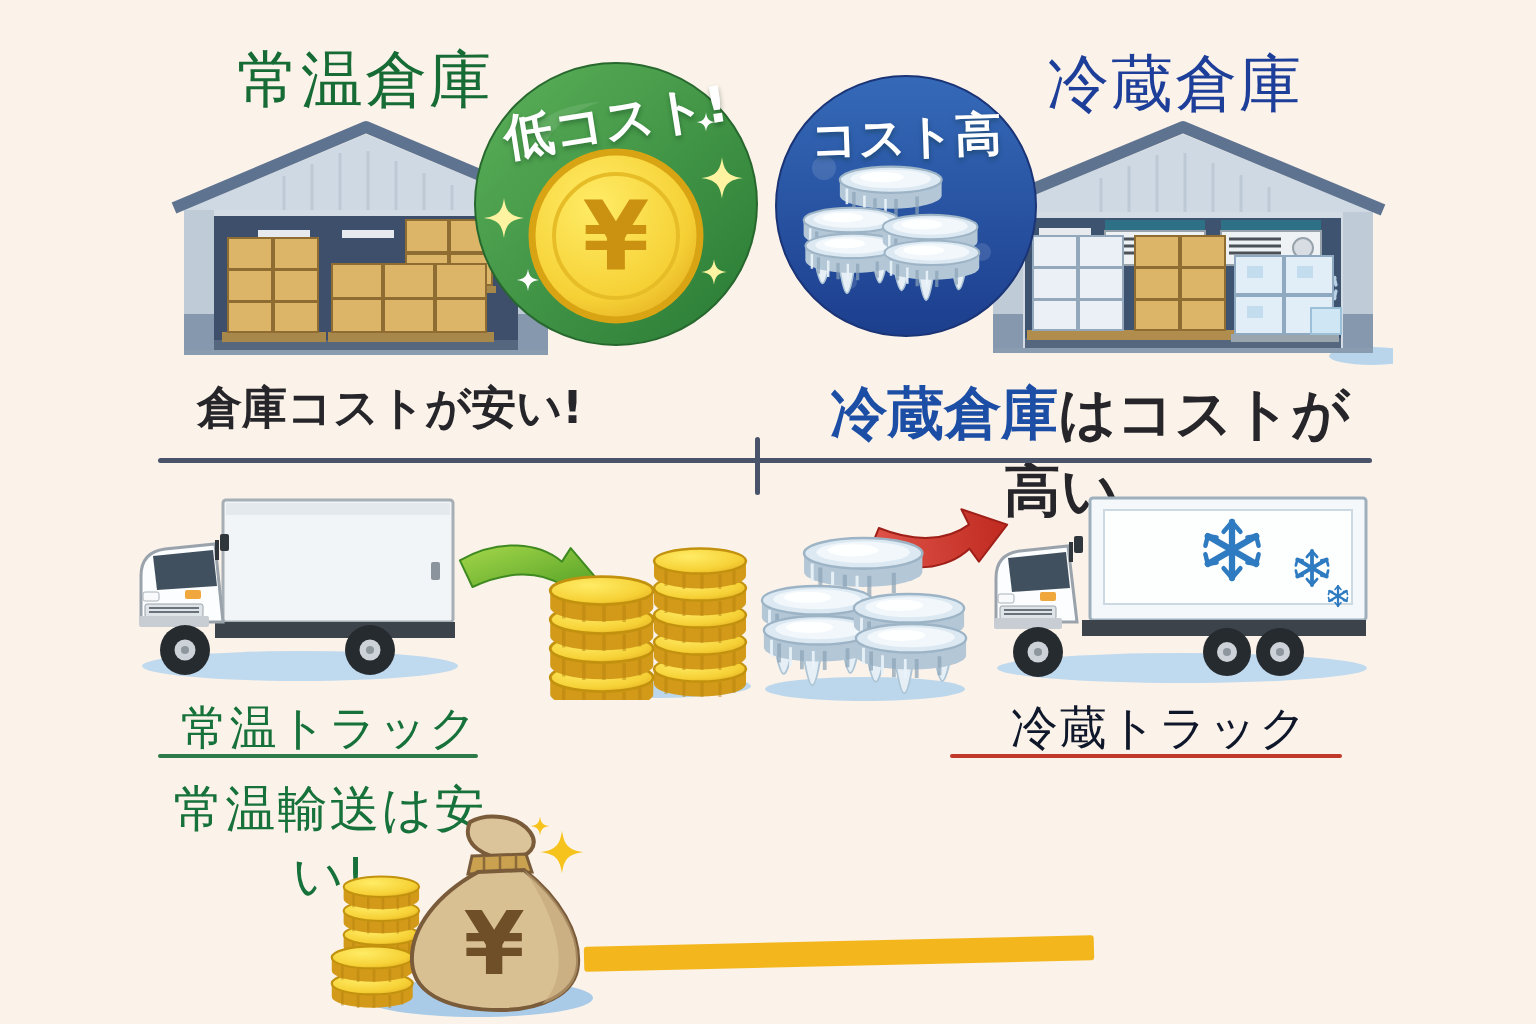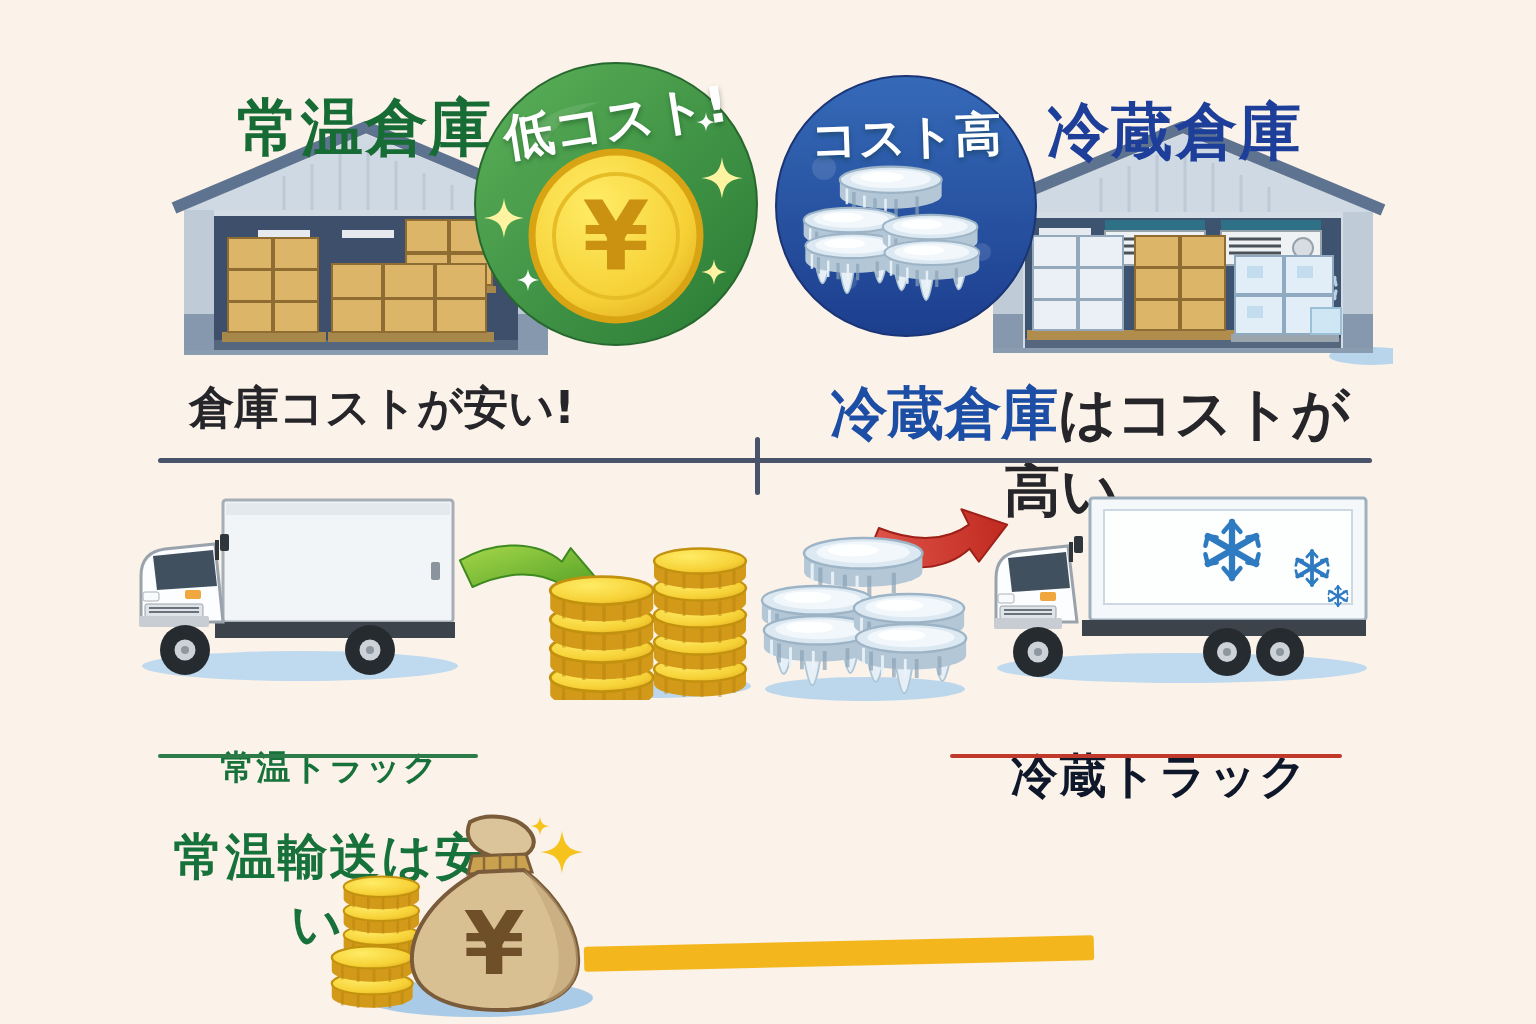--- a/index.html
+++ b/index.html
@@ -4,21 +4,21 @@
 <style>
   html,body{margin:0;padding:0;background:#e8e4da;}
   *{box-sizing:border-box;}
   #stage{
     position:relative;width:1536px;height:1024px;overflow:hidden;
     background:#fbf2e9;
     font-family:"DejaVu Sans","Liberation Sans",sans-serif;
   }
   .abs{position:absolute;}
   .ctr{text-align:center;}
-  .ttl{font-weight:700;letter-spacing:2px;margin-top:48px;}
+  .ttl{font-weight:400;letter-spacing:2px;}
   .cap{font-weight:900;color:#26262a;}
   .ln{border-radius:3px;}
   .badge-label{
     position:absolute;left:0;right:0;text-align:center;color:#ffffff;
     font-weight:900;text-shadow:0 3px 5px rgba(0,40,20,0.35);
     white-space:nowrap;
   }
   .headline-line{
     font-weight:900;color:#2c2c2e;letter-spacing:-5px;line-height:1.02;
     transform:scaleX(0.88);transform-origin:left top;white-space:nowrap;
@@ -214,21 +214,21 @@
     <svg width="268" height="268" viewBox="0 0 268 268">
       <circle cx="134" cy="134" r="130" fill="url(#gBlueBadge)" stroke="#1a3476" stroke-width="2"></circle>
       <circle cx="52" cy="96" r="12" fill="#ffffff" opacity="0.12"></circle>
       <circle cx="210" cy="180" r="9" fill="#ffffff" opacity="0.12"></circle>
       <circle cx="78" cy="210" r="7" fill="#ffffff" opacity="0.12"></circle>
       <use href="#iceset" transform="translate(30,92) scale(0.86)"></use>
     </svg>
     <div class="badge-label" style="top:34px;font-size:47px;transform:rotate(-2deg)">コスト高</div>
   </div>
 
-  <div class="abs ctr cap" style="left:162px;top:378px;width:440px;font-size:45px">倉庫コストが安い!</div>
+  <div class="abs ctr cap" style="left:170px;top:378px;width:440px;font-size:45px">倉庫コストが安い!</div>
   <div class="abs ctr cap" style="left:828px;top:376px;width:524px;font-size:57px">
     <span style="color:#1d4ea6">冷蔵倉庫</span><span>はコストが高い…</span>
   </div>
 
   <div class="abs ln" style="left:158px;top:458px;width:1214px;height:5px;background:#49546a"></div>
   <div class="abs ln" style="left:755px;top:437px;width:5px;height:58px;background:#49546a"></div>
 
   <svg class="abs" style="left:125px;top:488px" width="345" height="200" viewBox="0 0 345 200">
     <ellipse cx="175" cy="178" rx="158" ry="15" fill="#bfd9ee"></ellipse>
     <rect x="98" y="12" width="230" height="122" rx="3" fill="#f2f5f7" stroke="#a6aeb6" stroke-width="3"></rect>
@@ -303,21 +303,21 @@
         <circle cx="56" cy="164" r="4" fill="#8e979e"></circle>
       <circle cx="245" cy="164" r="24" fill="#262b30"></circle>
         <circle cx="245" cy="164" r="10" fill="#ccd2d7"></circle>
         <circle cx="245" cy="164" r="4" fill="#8e979e"></circle>
       <circle cx="298" cy="164" r="24" fill="#262b30"></circle>
         <circle cx="298" cy="164" r="10" fill="#ccd2d7"></circle>
         <circle cx="298" cy="164" r="4" fill="#8e979e"></circle>
     </g>
   </svg>
 
-  <div class="abs ctr ttl" style="left:165px;top:697px;width:330px;font-size:34px;color:#17713a">常温トラック</div>
+  <div class="abs ctr ttl" style="left:165px;top:697px;width:330px;font-size:47px;color:#17713a">常温トラック</div>
   <div class="abs ln" style="left:158px;top:754px;width:320px;height:4px;background:#2c7b49"></div>
   <div class="abs ctr ttl" style="left:140px;top:776px;width:380px;font-size:50px;color:#17713a">常温輸送は安い!</div>
 
   <div class="abs ctr ttl" style="left:1000px;top:697px;width:320px;font-size:47px;color:#0f172a">冷蔵トラック</div>
   <div class="abs ln" style="left:950px;top:754px;width:392px;height:4px;background:#c0392b"></div>
 
   <div class="abs ln" style="left:584px;top:941px;width:510px;height:25px;background:#f3b71d;transform:rotate(-1.3deg)"></div>
 
   <svg class="abs" style="left:326px;top:812px" width="272" height="212" viewBox="0 0 272 212">
     <ellipse cx="152" cy="186" rx="115" ry="19" fill="#a9cbe8"></ellipse>

